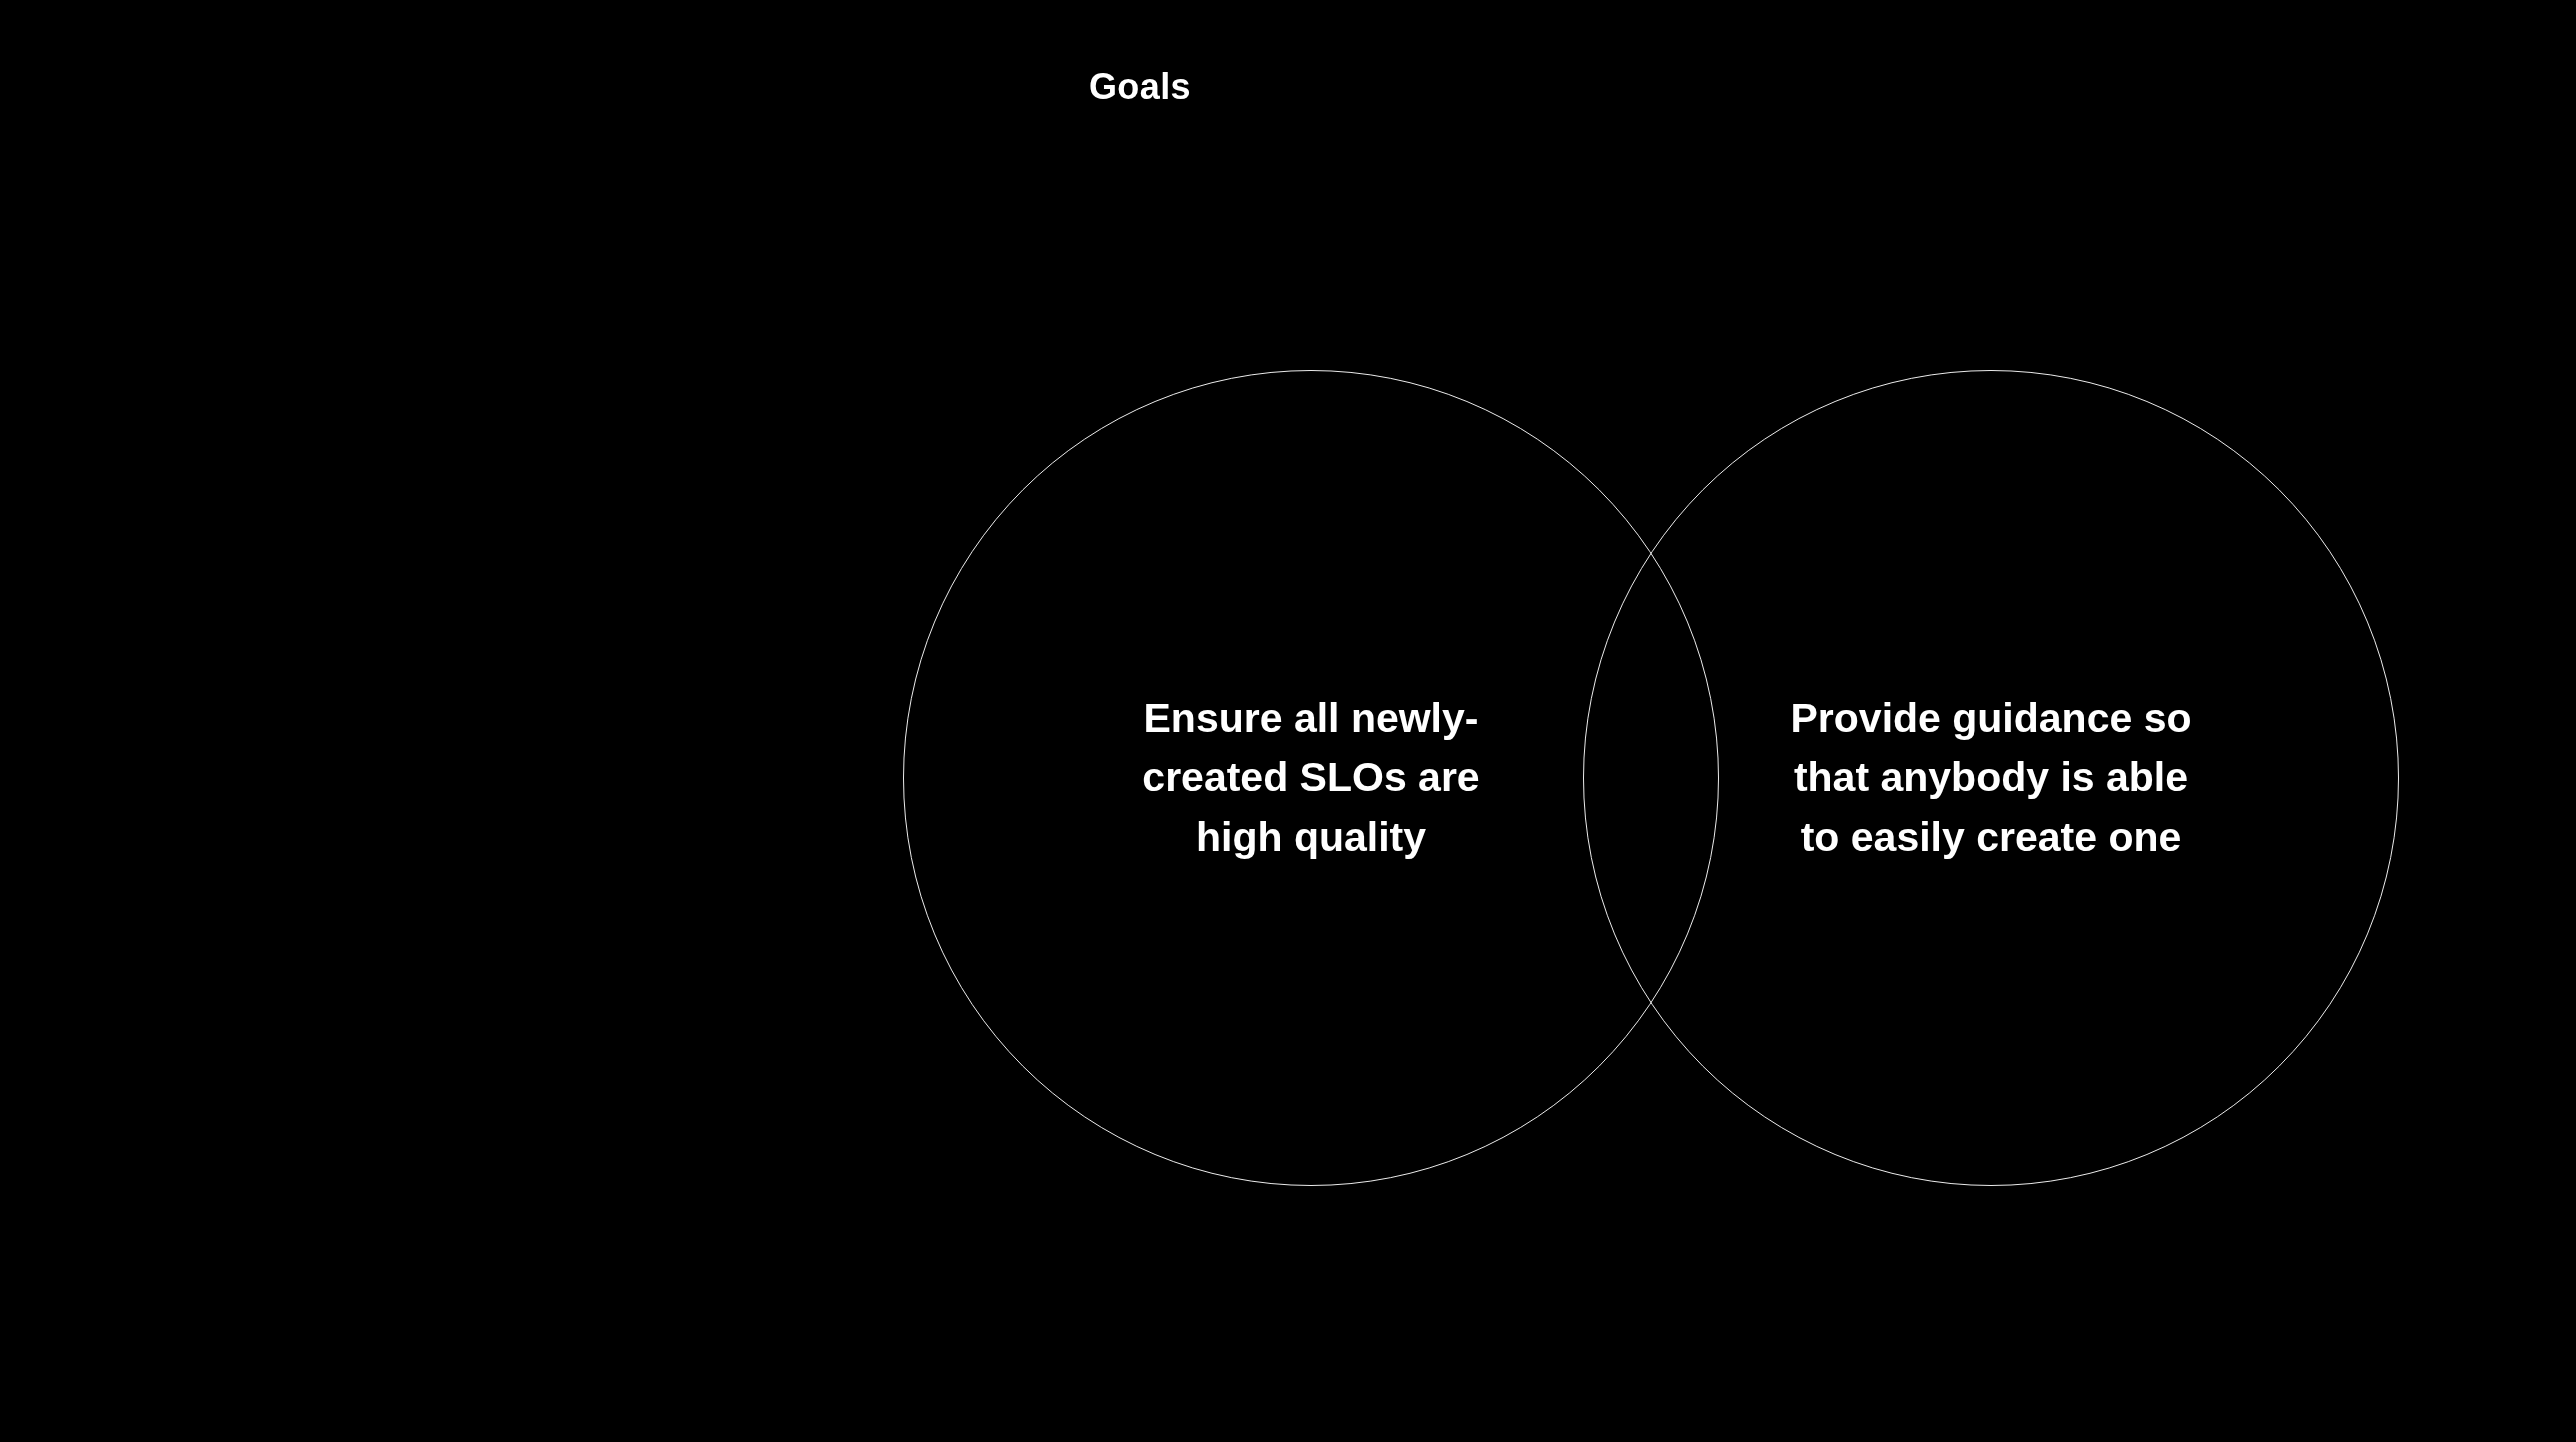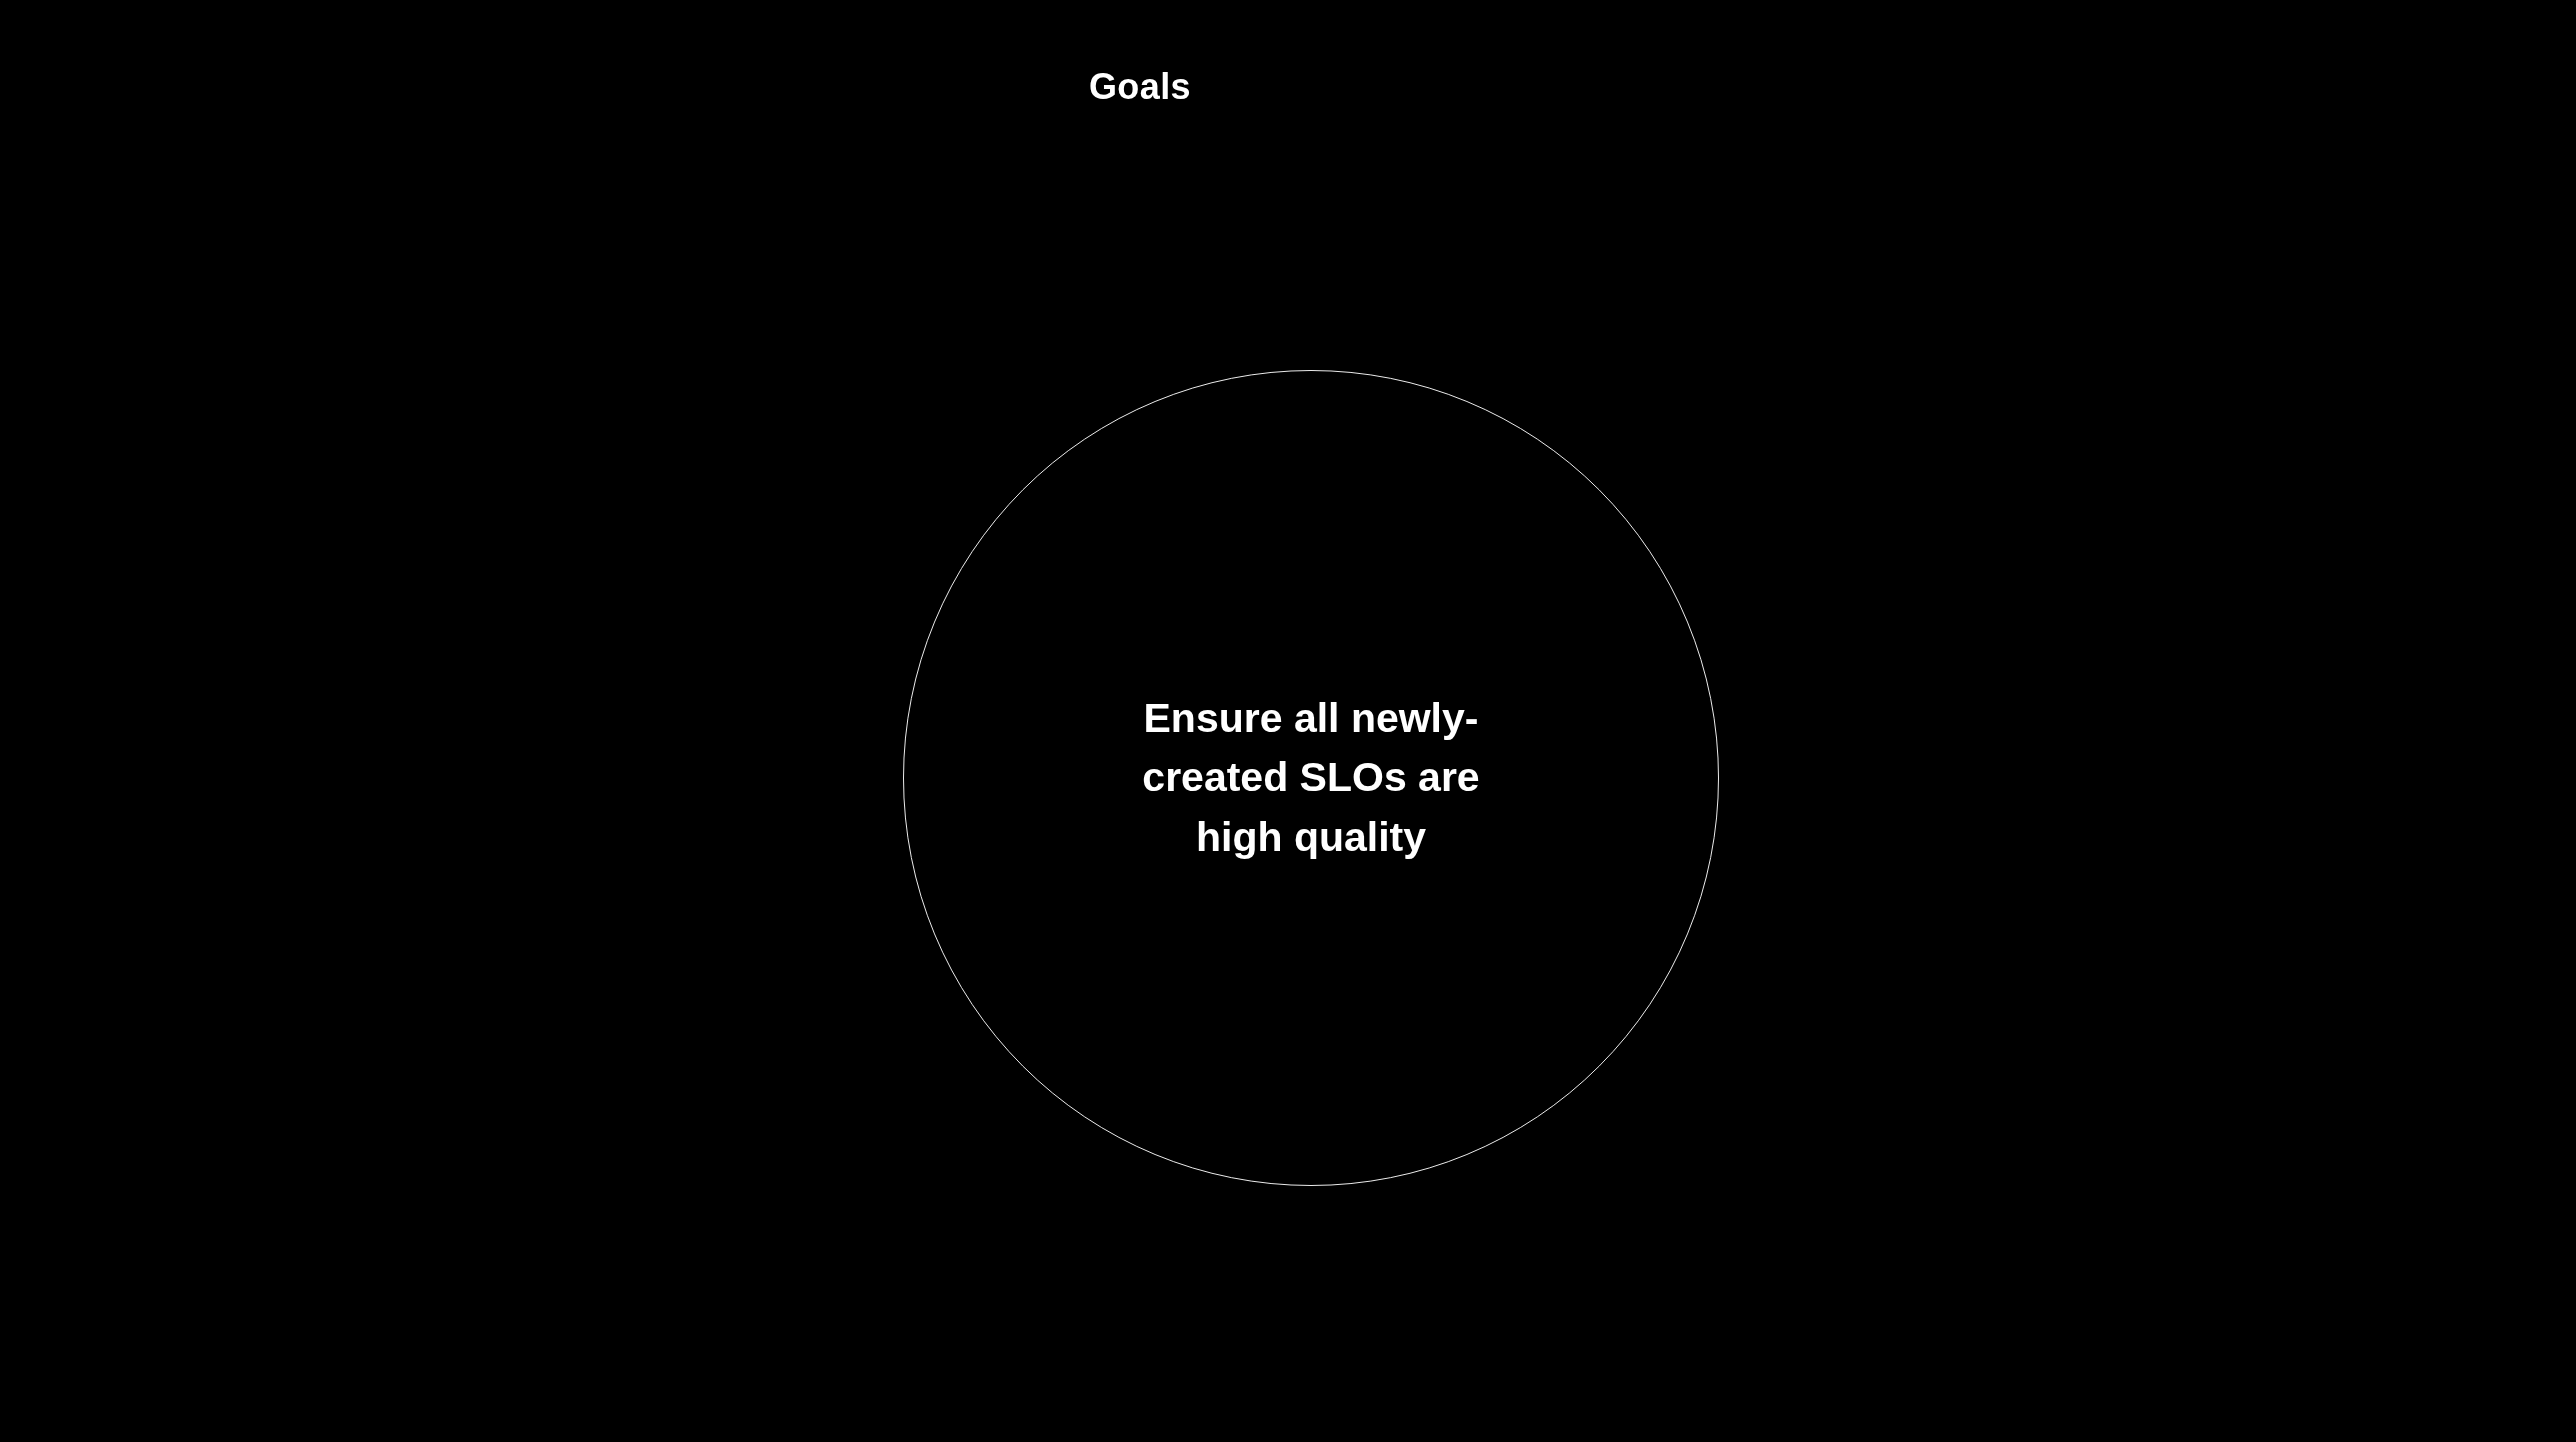--- a/index.html
+++ b/index.html
@@ -60,15 +60,20 @@
 
   <div class="slide-title">Goals</div>
 
 
   <div class="venn-circle venn-circle-2">
     <div class="circle-label">Ensure all newly-
 created SLOs are
 high quality</div>
   </div>
 
+  <div class="venn-circle venn-circle-3">
+    <div class="circle-label">Provide guidance so
+that anybody is able
+to easily create one</div>
+  </div>
 
 </div>
 
 
 </body></html>

